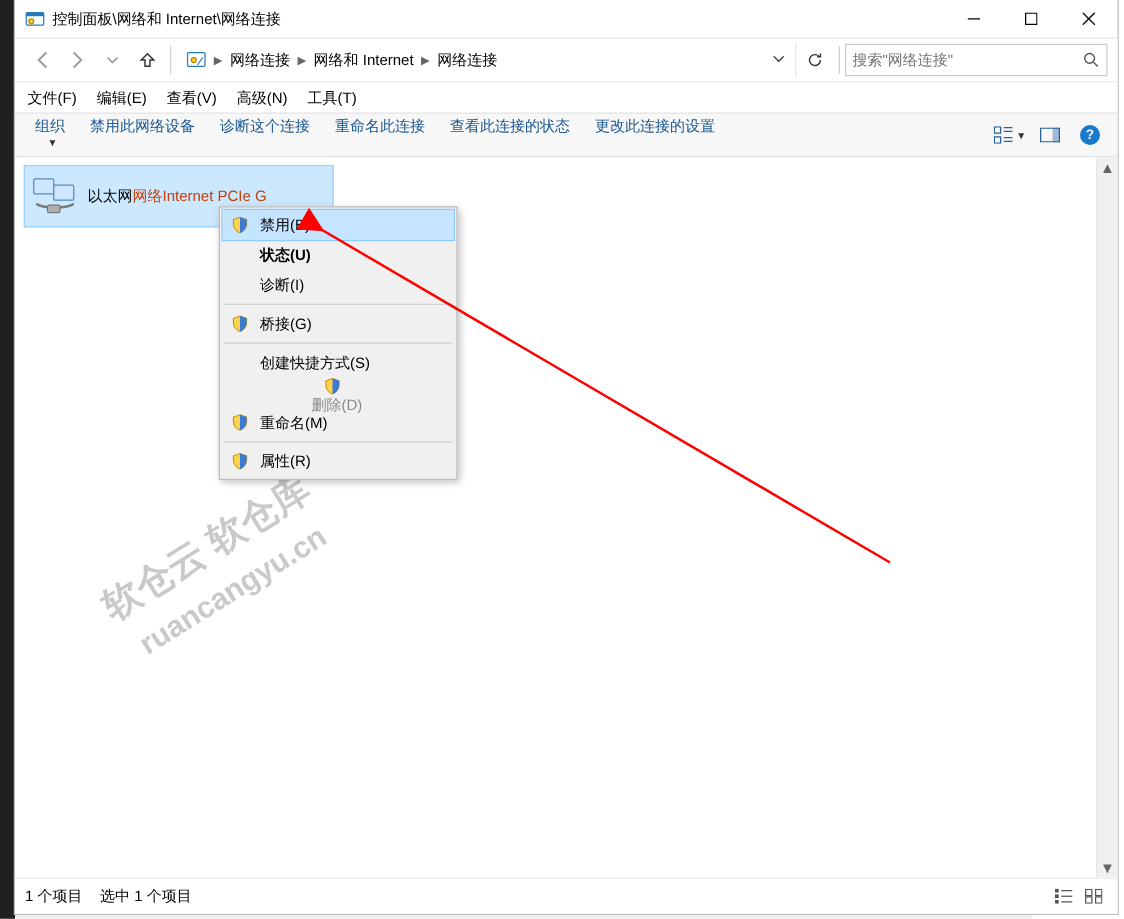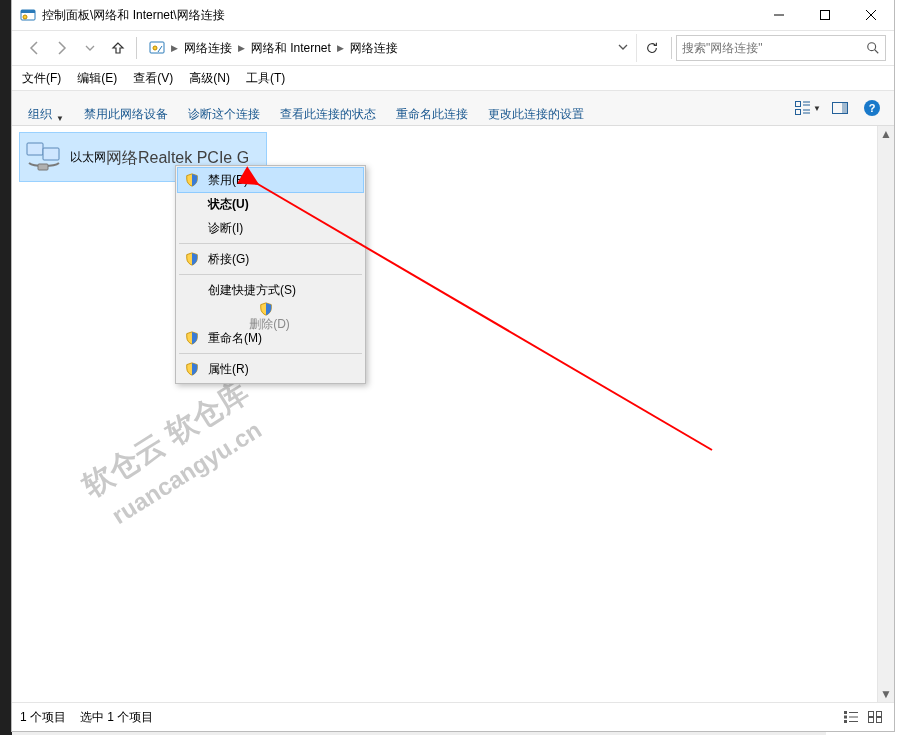--- a/index.html
+++ b/index.html
@@ -33,37 +33,37 @@
   .vdiv{width:1px;height:22px;background:#d0d0d0;margin:0 4px;}
   .search{width:210px;height:26px;border:1px solid #ccc;border:none;background:#fff;display:flex;align-items:center;position:relative;}
   .search::before{content:"";position:absolute;left:0;right:0;top:0;bottom:0;border:1px solid #ccc;pointer-events:none}
   .search input{flex:1;border:none;outline:none;font-size:12px;padding:0 6px;background:transparent;color:#555;}
   .search .sicon{width:26px;height:26px;display:flex;align-items:center;justify-content:center;color:#555;}
   
   .menubar{height:24px;display:flex;align-items:center;padding:0 2px;background:#fff;}
   .menubar .mitem{padding:0 8px;height:24px;display:flex;align-items:center;}
   
   .cmdbar{height:34px;display:flex;align-items:center;background:#f7f7f7;border-top:1px solid #e5e5e5;border-bottom:1px solid #ddd;padding:0 6px;position:relative;}
-  .cmdbar .cbtn{padding:0 10px;height:30px;display:flex;align-items:flex-end;color:#19578f;font-size:12px;}
+  .cmdbar .cbtn{padding:0 10px;height:30px;display:flex;align-items:center;color:#19578f;font-size:12px;flex-direction:column;}
   .cmdbar .cbtn .drop{font-size:8px;margin-left:4px;color:#333;}
   .cmdbar .spacer{flex:1;}
   .cmdbar .icon-btn{width:32px;height:28px;display:flex;align-items:center;justify-content:center;color:#215a8e;}
   .cmdbar .icon-btn .drop{font-size:8px;margin-left:2px;color:#333;}
   .help-circle{width:16px;height:16px;border-radius:50%;background:#1979ca;color:#fff;display:flex;align-items:center;justify-content:center;font-size:11px;font-weight:bold;}
   
   .content{flex:1;position:relative;background:#fff;overflow:hidden;}
   .item{
     position:absolute;left:7px;top:6px;width:248px;height:50px;
     background:#cce8ff;border:1px solid #99d1ff;display:flex;align-items:center;
     padding:2px 4px;box-sizing:border-box;
   }
   .item .neticon{width:40px;height:40px;margin-right:6px;}
   .item .lines{display:flex;flex-direction:row;line-height:15px;}
   .item .ln1{color:#000;}
-  .item .ln2,.item .ln3{color:#404040;font-size:16px;}
+  .item .ln2,.item .ln3{color:#c2410c;font-size:12px;}
   
   .ctxmenu{
     position:absolute;left:163px;top:165px;width:185px;
     background:#f0f0f0;border:1px solid #bdbdbd;box-shadow:2px 2px 6px rgba(0,0,0,.25);
     padding:2px;z-index:20;
   }
   .ctxmenu .row{height:24px;display:flex;align-items:center;padding-left:6px;padding-right:8px;}
   .ctxmenu .row.hover{background:#c4e4ff;outline:1px solid #8ecbff;}
   .ctxmenu .row.disabled{color:#8a8a8a;flex-direction:column;}
   .ctxmenu .row.default{font-weight:bold;}
@@ -194,22 +194,22 @@
       <div class="mitem">工具(T)</div>
     </div>
 
     <div class="cmdbar">
       <div class="cbtn">
         <span>组织</span>
           <span class="drop">▼</span>
       </div>
       <div class="cbtn">禁用此网络设备</div>
       <div class="cbtn">诊断这个连接</div>
+      <div class="cbtn">重命名此连接</div>
       <div class="cbtn">查看此连接的状态</div>
-      <div class="cbtn">重命名此连接</div>
       <div class="cbtn">更改此连接的设置</div>
       <div class="spacer"></div>
       <div class="icon-btn">
         <svg width="16" height="14" viewBox="0 0 16 14">
           <rect x="0.5" y="0.5" width="5" height="5" fill="none" stroke="#236099"></rect>
           <path d="M8 1h7M8 4h7" stroke="#236099"></path>
           <rect x="0.5" y="8.5" width="5" height="5" fill="none" stroke="#236099"></rect>
           <path d="M8 9h7M8 12h7" stroke="#236099"></path>
         </svg>
           <span class="drop">▼</span>
@@ -231,21 +231,21 @@
           <svg width="40" height="40" viewBox="0 0 40 40">
             <rect x="3" y="6" width="16" height="12" rx="1" fill="#cfe6ff" stroke="#5a88b8"></rect>
             <rect x="19" y="11" width="16" height="12" rx="1" fill="#cfe6ff" stroke="#5a88b8"></rect>
             <path d="M5 26c5 4 25 4 30 0" stroke="#7a7a7a" fill="none" stroke-width="2"></path>
             <rect x="14" y="27" width="10" height="6" rx="1" fill="#b0b0b0" stroke="#777"></rect>
           </svg>
         </span>
         <div class="lines">
           <span class="ln1">以太网</span>
           <span class="ln2">网络</span>
-          <span class="ln3">Realtek PCIe G</span>
+          <span class="ln3">Internet PCIe G</span>
         </div>
       </div>
 
       <div class="sbar">
         <div class="ar">▲</div>
         <div class="track"></div>
         <div class="ar" style="position:absolute;bottom:0;width:100%;">▼</div>
       </div>
 
       <div class="watermark">

